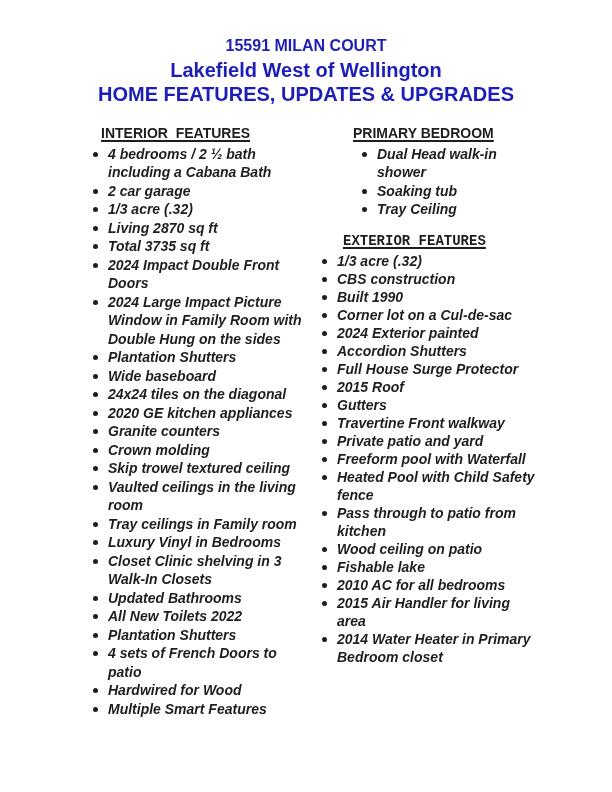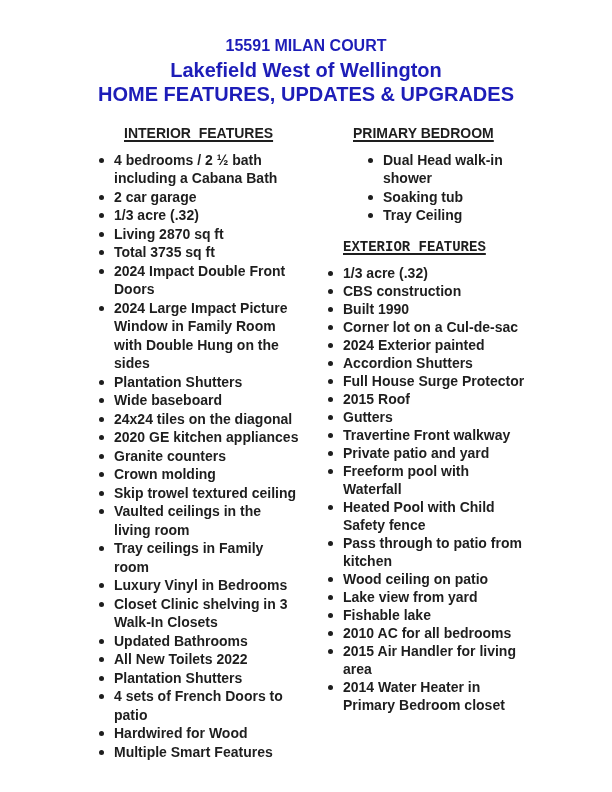--- a/index.html
+++ b/index.html
@@ -32,26 +32,27 @@
   .section-heading{
     margin:0;
     font-size:14px;
     line-height:18.5px;
     text-decoration:underline;
     text-decoration-thickness:1.5px;
     text-underline-offset:2px;
     white-space:pre-wrap;
     color:var(--body-text);
   }
-  .heading-interior{margin-left:35px;}
+  .heading-interior{margin-left:12px;}
   .heading-primary{margin-left:35px;}
   .heading-exterior{margin-left:25px;margin-top:13px;font-family:Liberation Mono, monospace;}
   ul.feature-list{
-    margin:8px;padding:0;list-style:none;
+    margin:2px;padding:0;list-style:none;
     line-height:18.5px;
+    font-style:italic;
   }
   ul.list-exterior{line-height:18px;}
   li.feature-item{display:flex;align-items:flex-start;}
   ul.list-primary li.feature-item{padding-left:40px;}
   .bullet{
     flex:0 0 5px;
     width:5px;height:5px;border-radius:50%;
     background:var(--body-text);
     margin:7px 0 0 2px;
   }
@@ -288,24 +289,20 @@
           <li class="feature-item">
             <span class="bullet"></span>
             <span class="txt">Pass through to patio from kitchen</span>
           </li>
 
           <li class="feature-item">
             <span class="bullet"></span>
             <span class="txt">Wood ceiling on patio</span>
           </li>
 
-          <li class="feature-item">
-            <span class="bullet"></span>
-            <span class="txt">Lake view from yard</span>
-          </li>
 
           <li class="feature-item">
             <span class="bullet"></span>
             <span class="txt">Fishable lake</span>
           </li>
 
           <li class="feature-item">
             <span class="bullet"></span>
             <span class="txt">2010 AC for all bedrooms</span>
           </li>

